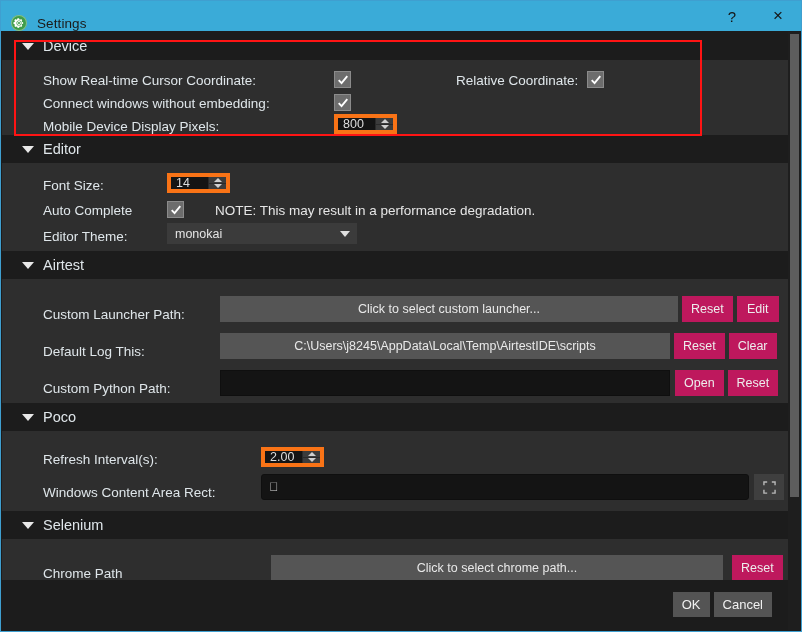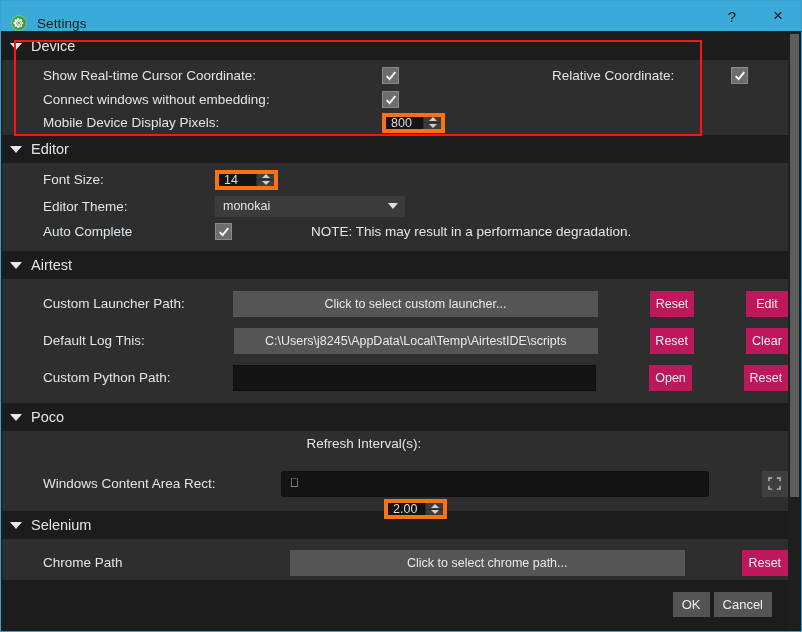--- a/index.html
+++ b/index.html
@@ -64,46 +64,45 @@
   .scrollarea{
     position:absolute;left:0;top:0;right:12px;bottom:0;
     overflow:hidden;
   }
 
   
   .sect-head{
     background:#1c1c1c;
     height:28px;
     display:flex;align-items:center;
-    padding-left:8px;
+    padding-left:20px;
     box-sizing:border-box;
   }
   .tri{
     width:0;height:0;
     border-left:6px solid transparent;
     border-right:6px solid transparent;
     border-top:7px solid #e8e8e8;
     margin-right:9px;
     flex:0 0 auto;
   }
   .sect-title{
     color:#dfe6ea;
     font-size:14.5px;
   }
   .sect-body{
     background:#2e2e2e;
     padding:3px 0 5px 0;
   }
 
   .row{
-    display:flex;align-items:center;
+    display:flex;align-items:flex-end;
     height:26px;
     padding-left:41px;
     box-sizing:border-box;
-    gap:48px;
   }
   .lbl{
     color:#dfe6ea;
     font-size:13.5px;
     white-space:nowrap;
   }
 
   
   .cb{
     width:17px;height:17px;
@@ -322,37 +321,37 @@
               <span class="ar">
                   <i class="ar-up"></i>
                 </span>
               <span class="ar">
                   <i class="ar-dn"></i>
                 </span>
             </span>
           </span>
         </div>
 
-        <div class="row" style="height:26px;">
-          <span class="lbl" style="width:124px;">Editor Theme:</span>
-          <span class="combo">
-            <span>monokai</span>
-            <i class="cdown"></i>
-          </span>
-        </div>
-
         <div class="row" style="height:25px;">
           <span class="lbl" style="width:124px;">Auto Complete</span>
           <span class="cb">
             <svg width="12" height="12" viewBox="0 0 14 14">
                 <path d="M2 7.2 L5.3 10.6 L12 2.6" stroke="#ffffff" stroke-width="2.2" fill="none"></path>
               </svg>
           </span>
           <span class="note" style="margin-left:31px;">NOTE: This may result in a performance degradation.</span>
         </div>
+
+        <div class="row" style="height:26px;">
+          <span class="lbl" style="width:124px;">Editor Theme:</span>
+          <span class="combo">
+            <span>monokai</span>
+            <i class="cdown"></i>
+          </span>
+        </div>
       </div>
 
       <div class="sect-head">
         <span class="tri"></span>
         <span class="sect-title">Airtest</span>
       </div>
       <div class="sect-body" style="height:113px;padding-top:6px;">
 
         <div class="row" style="height:37px;">
           <span class="lbl" style="width:177px;">Custom Launcher Path:</span>
@@ -375,21 +374,21 @@
           <span class="sbtn" style="margin-left:4px;">Reset</span>
         </div>
       </div>
 
       <div class="sect-head">
         <span class="tri"></span>
         <span class="sect-title">Poco</span>
       </div>
       <div class="sect-body" style="height:70px;padding-top:5px;">
 
-        <div class="row" style="height:31px;flex-direction:column;">
+        <div class="row" style="height:31px;">
           <span class="lbl" style="width:218px;">Refresh Interval(s):</span>
           <span class="spin">
             <span class="val">2.00</span>
             <span class="arrows">
               <span class="ar">
                   <i class="ar-up"></i>
                 </span>
               <span class="ar">
                   <i class="ar-dn"></i>
                 </span>

